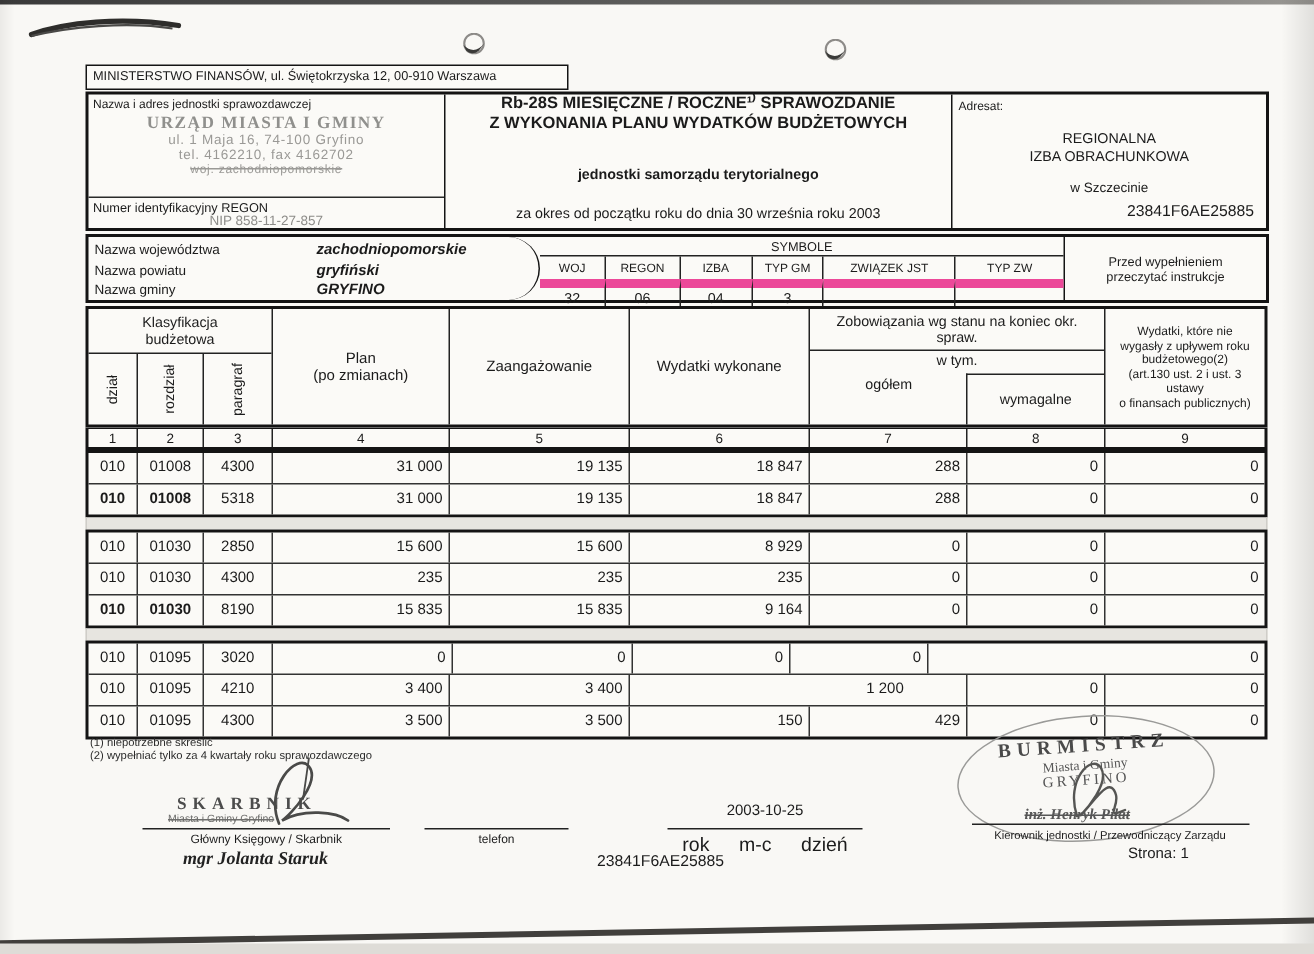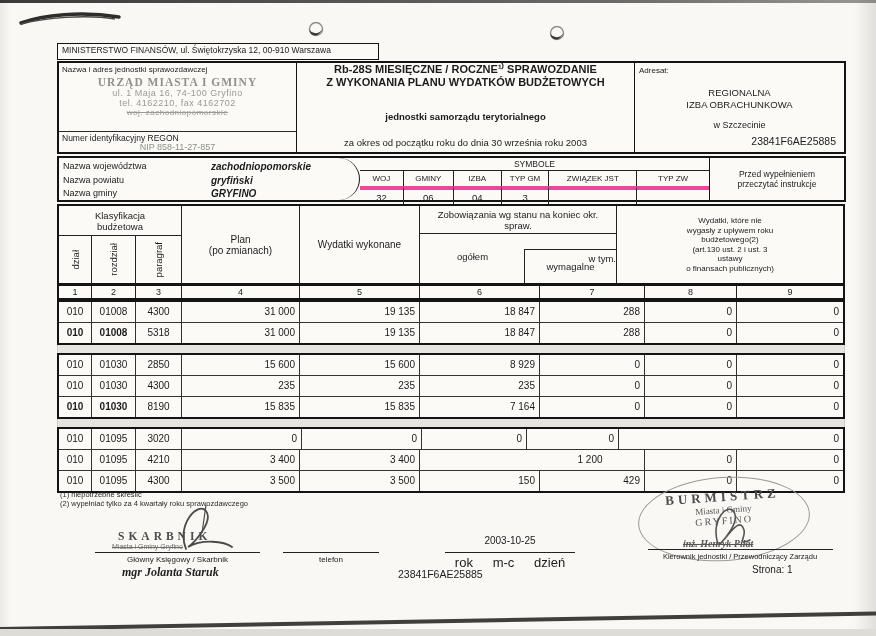--- a/index.html
+++ b/index.html
@@ -35,36 +35,36 @@
   #region-box{left:57px;top:156px;width:789px;height:46px;display:flex;}
   #region-left{width:301px;border-right:1.5px solid #141414;box-sizing:border-box;padding:2px 0 0 4px;border-radius:21px;}
   .region-row{display:flex;font-size:9px;line-height:13.5px;}
   .region-label{width:148px;}
   .region-value{font-weight:bold;font-style:italic;font-size:10px;}
   #symbols-area{width:350px;border-right:1.5px solid #141414;box-sizing:border-box;display:flex;flex-direction:column;}
   #symbols-title{font-size:8.5px;text-align:center;height:12px;line-height:12px;border-bottom:1px solid #222;}
   .symrow{display:flex;flex:1;}
   .symcell{box-sizing:border-box;border-right:1px solid #222;text-align:center;font-size:8px;line-height:15px;overflow:hidden;}
   .symcell:last-child{border-right:none;}
-  .symval{font-size:9.5px;border-top:4px solid #ec4899;}
+  .symval{font-size:9.5px;border-top:6px solid #ec4899;}
   #instr-area{flex:1;display:flex;align-items:center;justify-content:center;font-size:8.5px;text-align:center;padding:0 8px;}
   
   #main-table{left:57px;top:204px;width:788px;}
   #thead{display:flex;height:81px;}
   .hc{box-sizing:border-box;border-right:1px solid #222;display:flex;align-items:center;justify-content:center;text-align:center;font-size:10px;}
   #klas-group{width:123px;display:flex;flex-direction:column;border-right:1px solid #222;box-sizing:border-box;}
   #klas-title{height:30px;border-bottom:1px solid #222;display:flex;align-items:center;justify-content:center;font-size:9.5px;text-align:center;padding:0 14px;box-sizing:border-box;}
   #klas-cols{display:flex;flex:1;}
   .vcell{box-sizing:border-box;border-right:1px solid #222;display:flex;align-items:center;justify-content:center;}
   .vcell:last-child{border-right:none;}
   .vlabel{writing-mode:vertical-rl;transform:rotate(180deg);font-size:9.5px;}
   #zobow-group{width:197px;display:flex;flex-direction:column;border-right:1px solid #222;box-sizing:border-box;}
   #zobow-title{height:28px;border-bottom:1px solid #222;font-size:9.5px;display:flex;align-items:center;justify-content:center;text-align:center;padding:0 6px;box-sizing:border-box;}
   #zobow-lower{position:relative;flex:1;}
-  #wtym{position:absolute;top:1px;left:0;right:0;text-align:right;font-size:9.5px;margin-top:18px;}
+  #wtym{position:absolute;top:1px;left:0;right:0;text-align:center;font-size:9.5px;}
   #ogolem{position:absolute;left:0;top:17px;width:105px;text-align:center;font-size:9.5px;}
   #wymag-box{position:absolute;left:104px;top:15px;right:0;bottom:0;border-left:1px solid #222;border-top:1px solid #222;display:flex;align-items:center;justify-content:center;font-size:9.5px;}
   #col9-head{flex:1;border-right:none;font-size:8px;line-height:9.5px;}
   #numrow{display:flex;height:15px;border:2px solid #141414;border-top-width:1px;box-sizing:border-box;background:#fbfaf7;}
   .numcell{box-sizing:border-box;border-right:1px solid #222;text-align:center;font-size:9px;line-height:12px;}
   .numcell:last-child{border-right:none;flex:1;}
   .tgroup{border:2px solid #141414;box-sizing:border-box;background:#fbfaf7;}
   .gapstrip{height:8px;background:#e7e5e0;border-left:1px solid #cfcdc8;border-right:1px solid #cfcdc8;}
   .trow{display:flex;height:20px;border-top:1px solid #333;}
   .trow:first-child{border-top:none;}
@@ -166,21 +166,21 @@
       </div>
       <div class="region-row">
         <span class="region-label">Nazwa gminy</span>
         <span class="region-value">GRYFINO</span>
       </div>
     </div>
     <div id="symbols-area">
       <div id="symbols-title">SYMBOLE</div>
       <div class="symrow" id="symbols-headers">
           <div class="symcell" style="width: 44px;">WOJ</div>
-          <div class="symcell" style="width: 50px;">GMINY</div>
+          <div class="symcell" style="width: 50px;">REGON</div>
           <div class="symcell" style="width: 48px;">IZBA</div>
           <div class="symcell" style="width: 48px;">TYP GM</div>
           <div class="symcell" style="width: 88px;">ZWIĄZEK JST</div>
           <div class="symcell" style="width: 72px;">TYP ZW</div>
         </div>
       <div class="symrow" id="symbols-values">
           <div class="symcell symval" style="width: 44px;">32</div>
           <div class="symcell symval" style="width: 50px;">06</div>
           <div class="symcell symval" style="width: 48px;">04</div>
           <div class="symcell symval" style="width: 48px;">3</div>
@@ -202,20 +202,21 @@
           <div class="vcell" style="width:44px">
               <span class="vlabel">rozdział</span>
             </div>
           <div class="vcell" style="width:45px">
               <span class="vlabel">paragraf</span>
             </div>
         </div>
       </div>
       <div class="hc preline" style="width:118px">Plan
 (po zmianach)</div>
+      <div class="hc" style="width:120px">Zaangażowanie</div>
       <div class="hc" style="width:120px">Wydatki wykonane</div>
       <div id="zobow-group">
         <div id="zobow-title">Zobowiązania wg stanu na koniec okr. spraw.</div>
         <div id="zobow-lower">
           <div id="wtym">w tym.</div>
           <div id="ogolem">ogółem</div>
           <div id="wymag-box">wymagalne</div>
         </div>
       </div>
       <div class="hc preline" id="col9-head">Wydatki, które nie
@@ -284,21 +285,21 @@
             <div class="tcell tc-num" style="width: 105px;">0</div>
             <div class="tcell tc-num" style="width: 92px;">0</div>
             <div class="tcell tc-num">0</div>
           </div>
           <div class="trow">
             <div class="tcell tc-center tc-bold" style="width: 33px;">010</div>
             <div class="tcell tc-center tc-bold" style="width: 44px;">01030</div>
             <div class="tcell tc-center" style="width: 46px;">8190</div>
             <div class="tcell tc-num" style="width: 118px;">15 835</div>
             <div class="tcell tc-num" style="width: 120px;">15 835</div>
-            <div class="tcell tc-num" style="width: 120px;">7 164</div>
+            <div class="tcell tc-num" style="width: 120px;">9 164</div>
             <div class="tcell tc-num" style="width: 105px;">0</div>
             <div class="tcell tc-num" style="width: 92px;">0</div>
             <div class="tcell tc-num">0</div>
           </div>
         </div>
         <div class="gapstrip"></div>
         <div class="tgroup">
           <div class="trow">
             <div class="tcell tc-center" style="width: 33px;">010</div>
             <div class="tcell tc-center" style="width: 44px;">01095</div>

